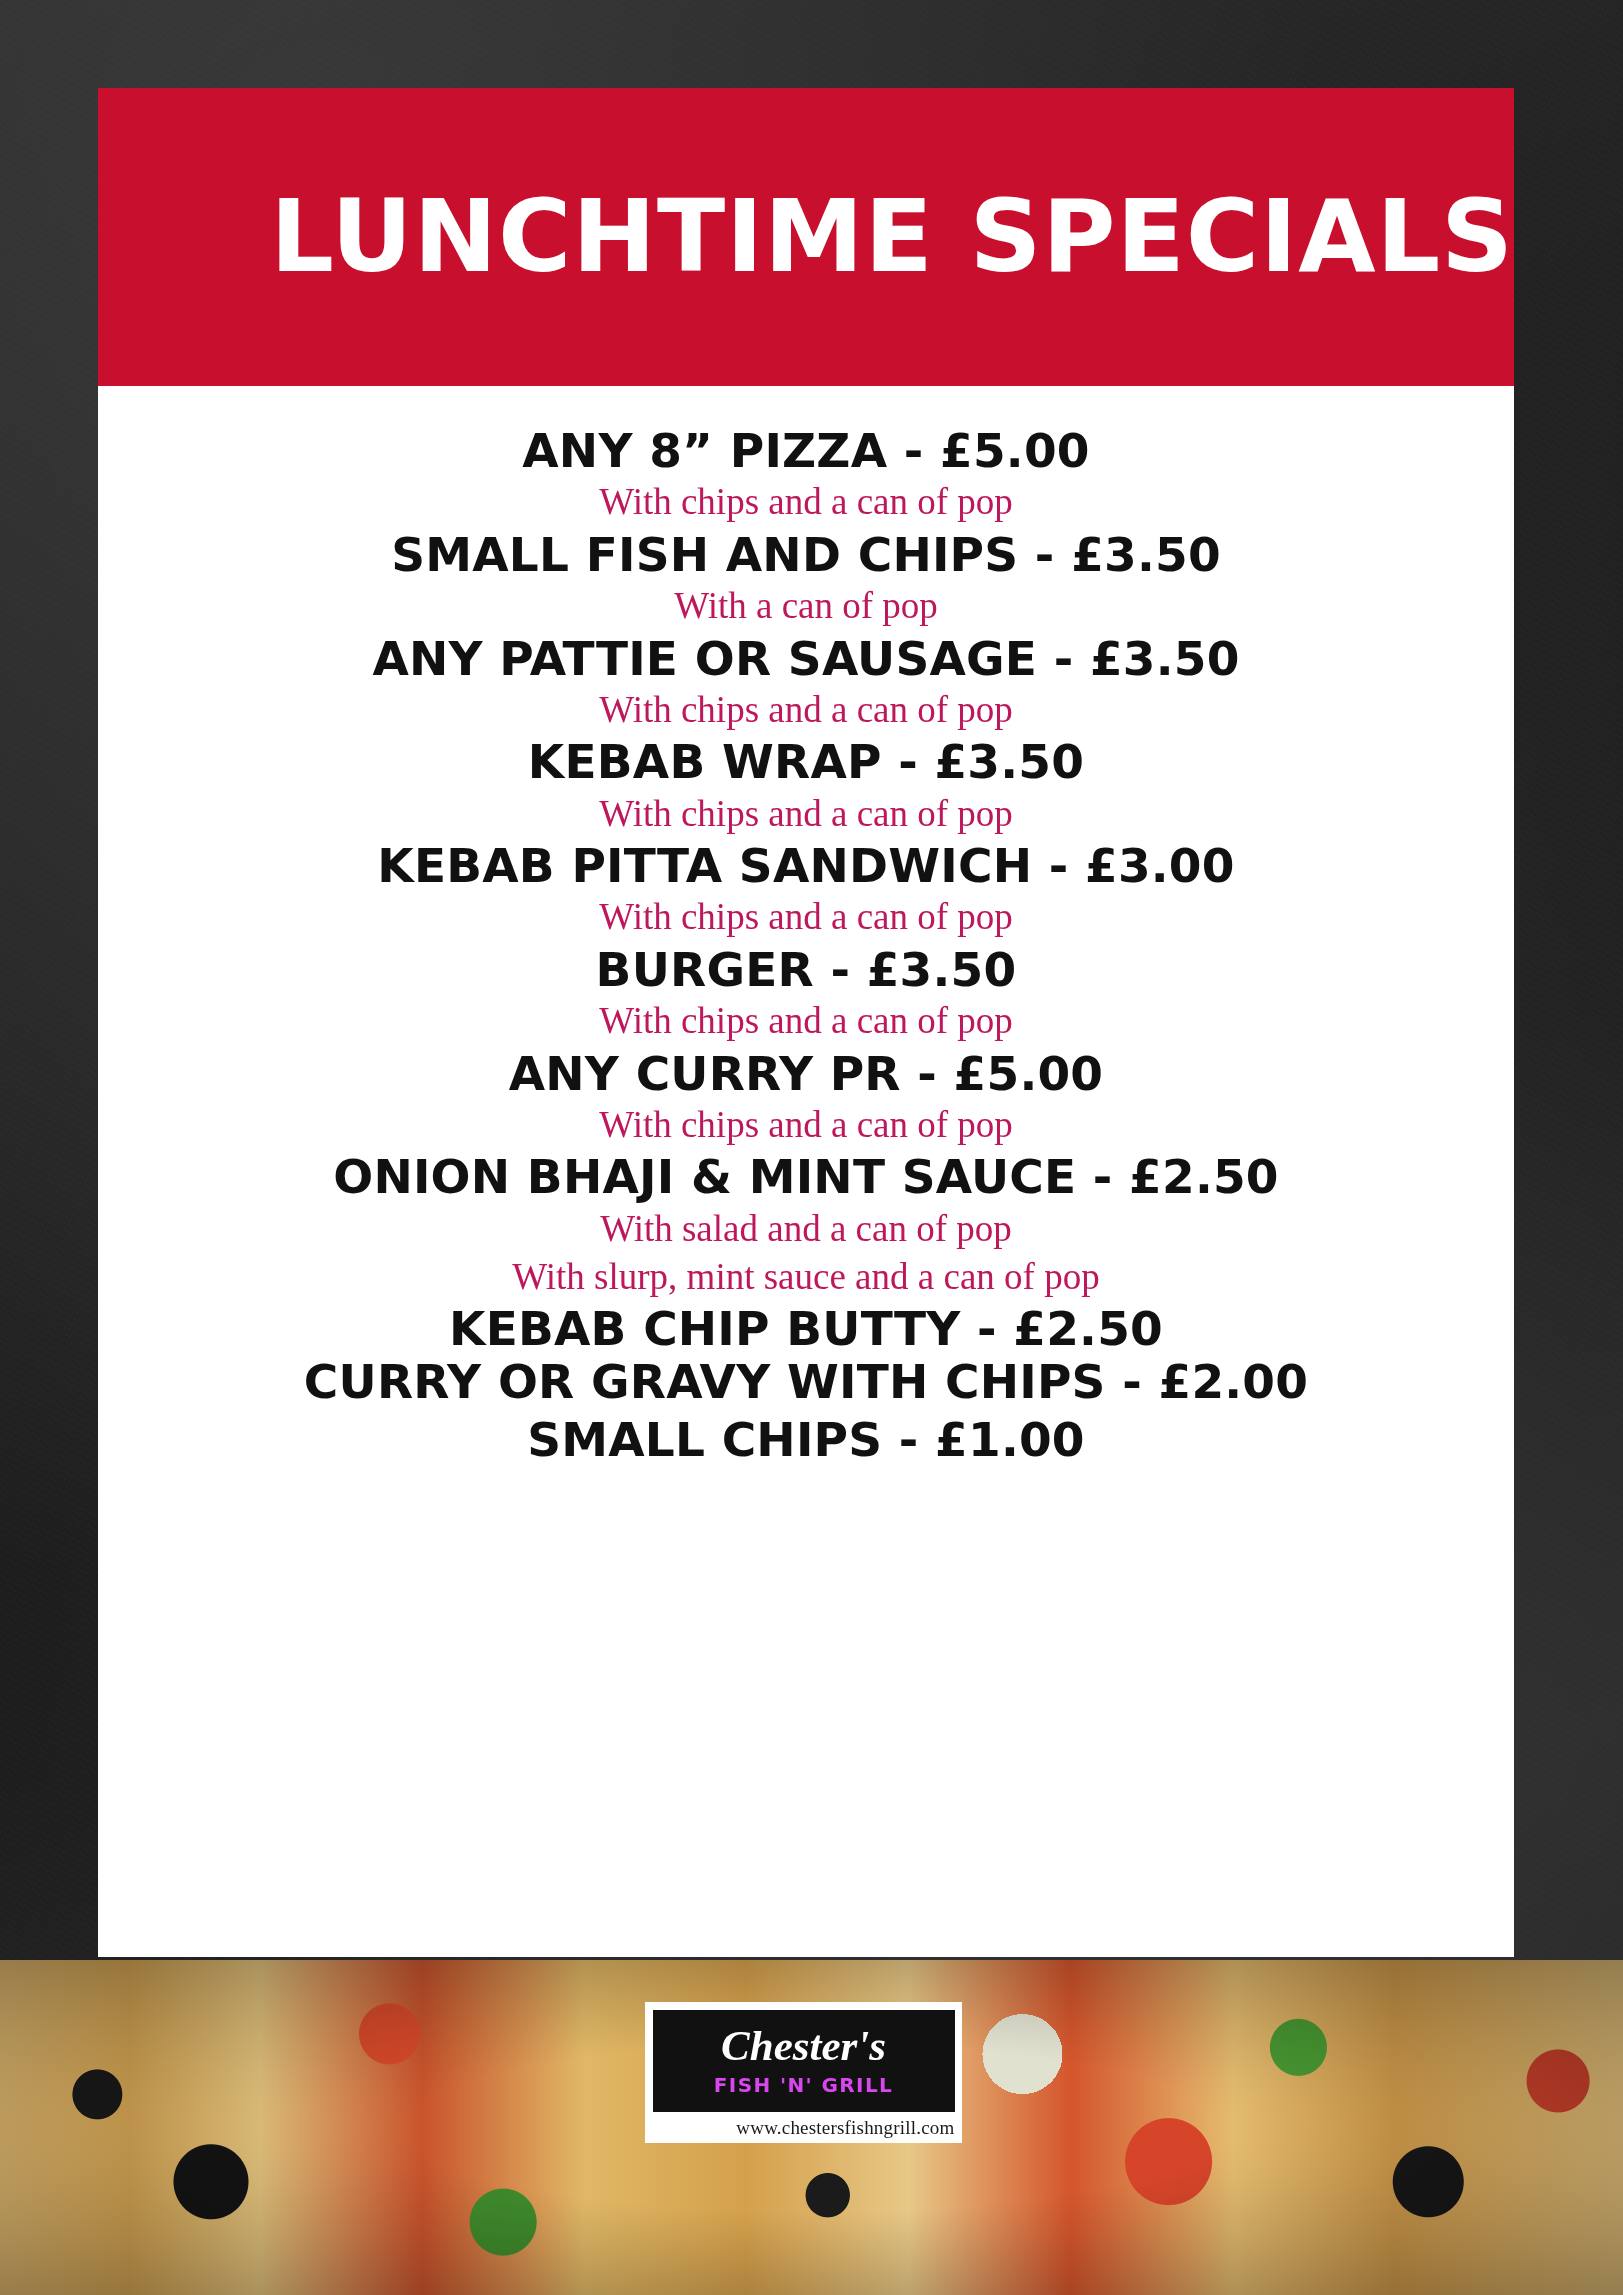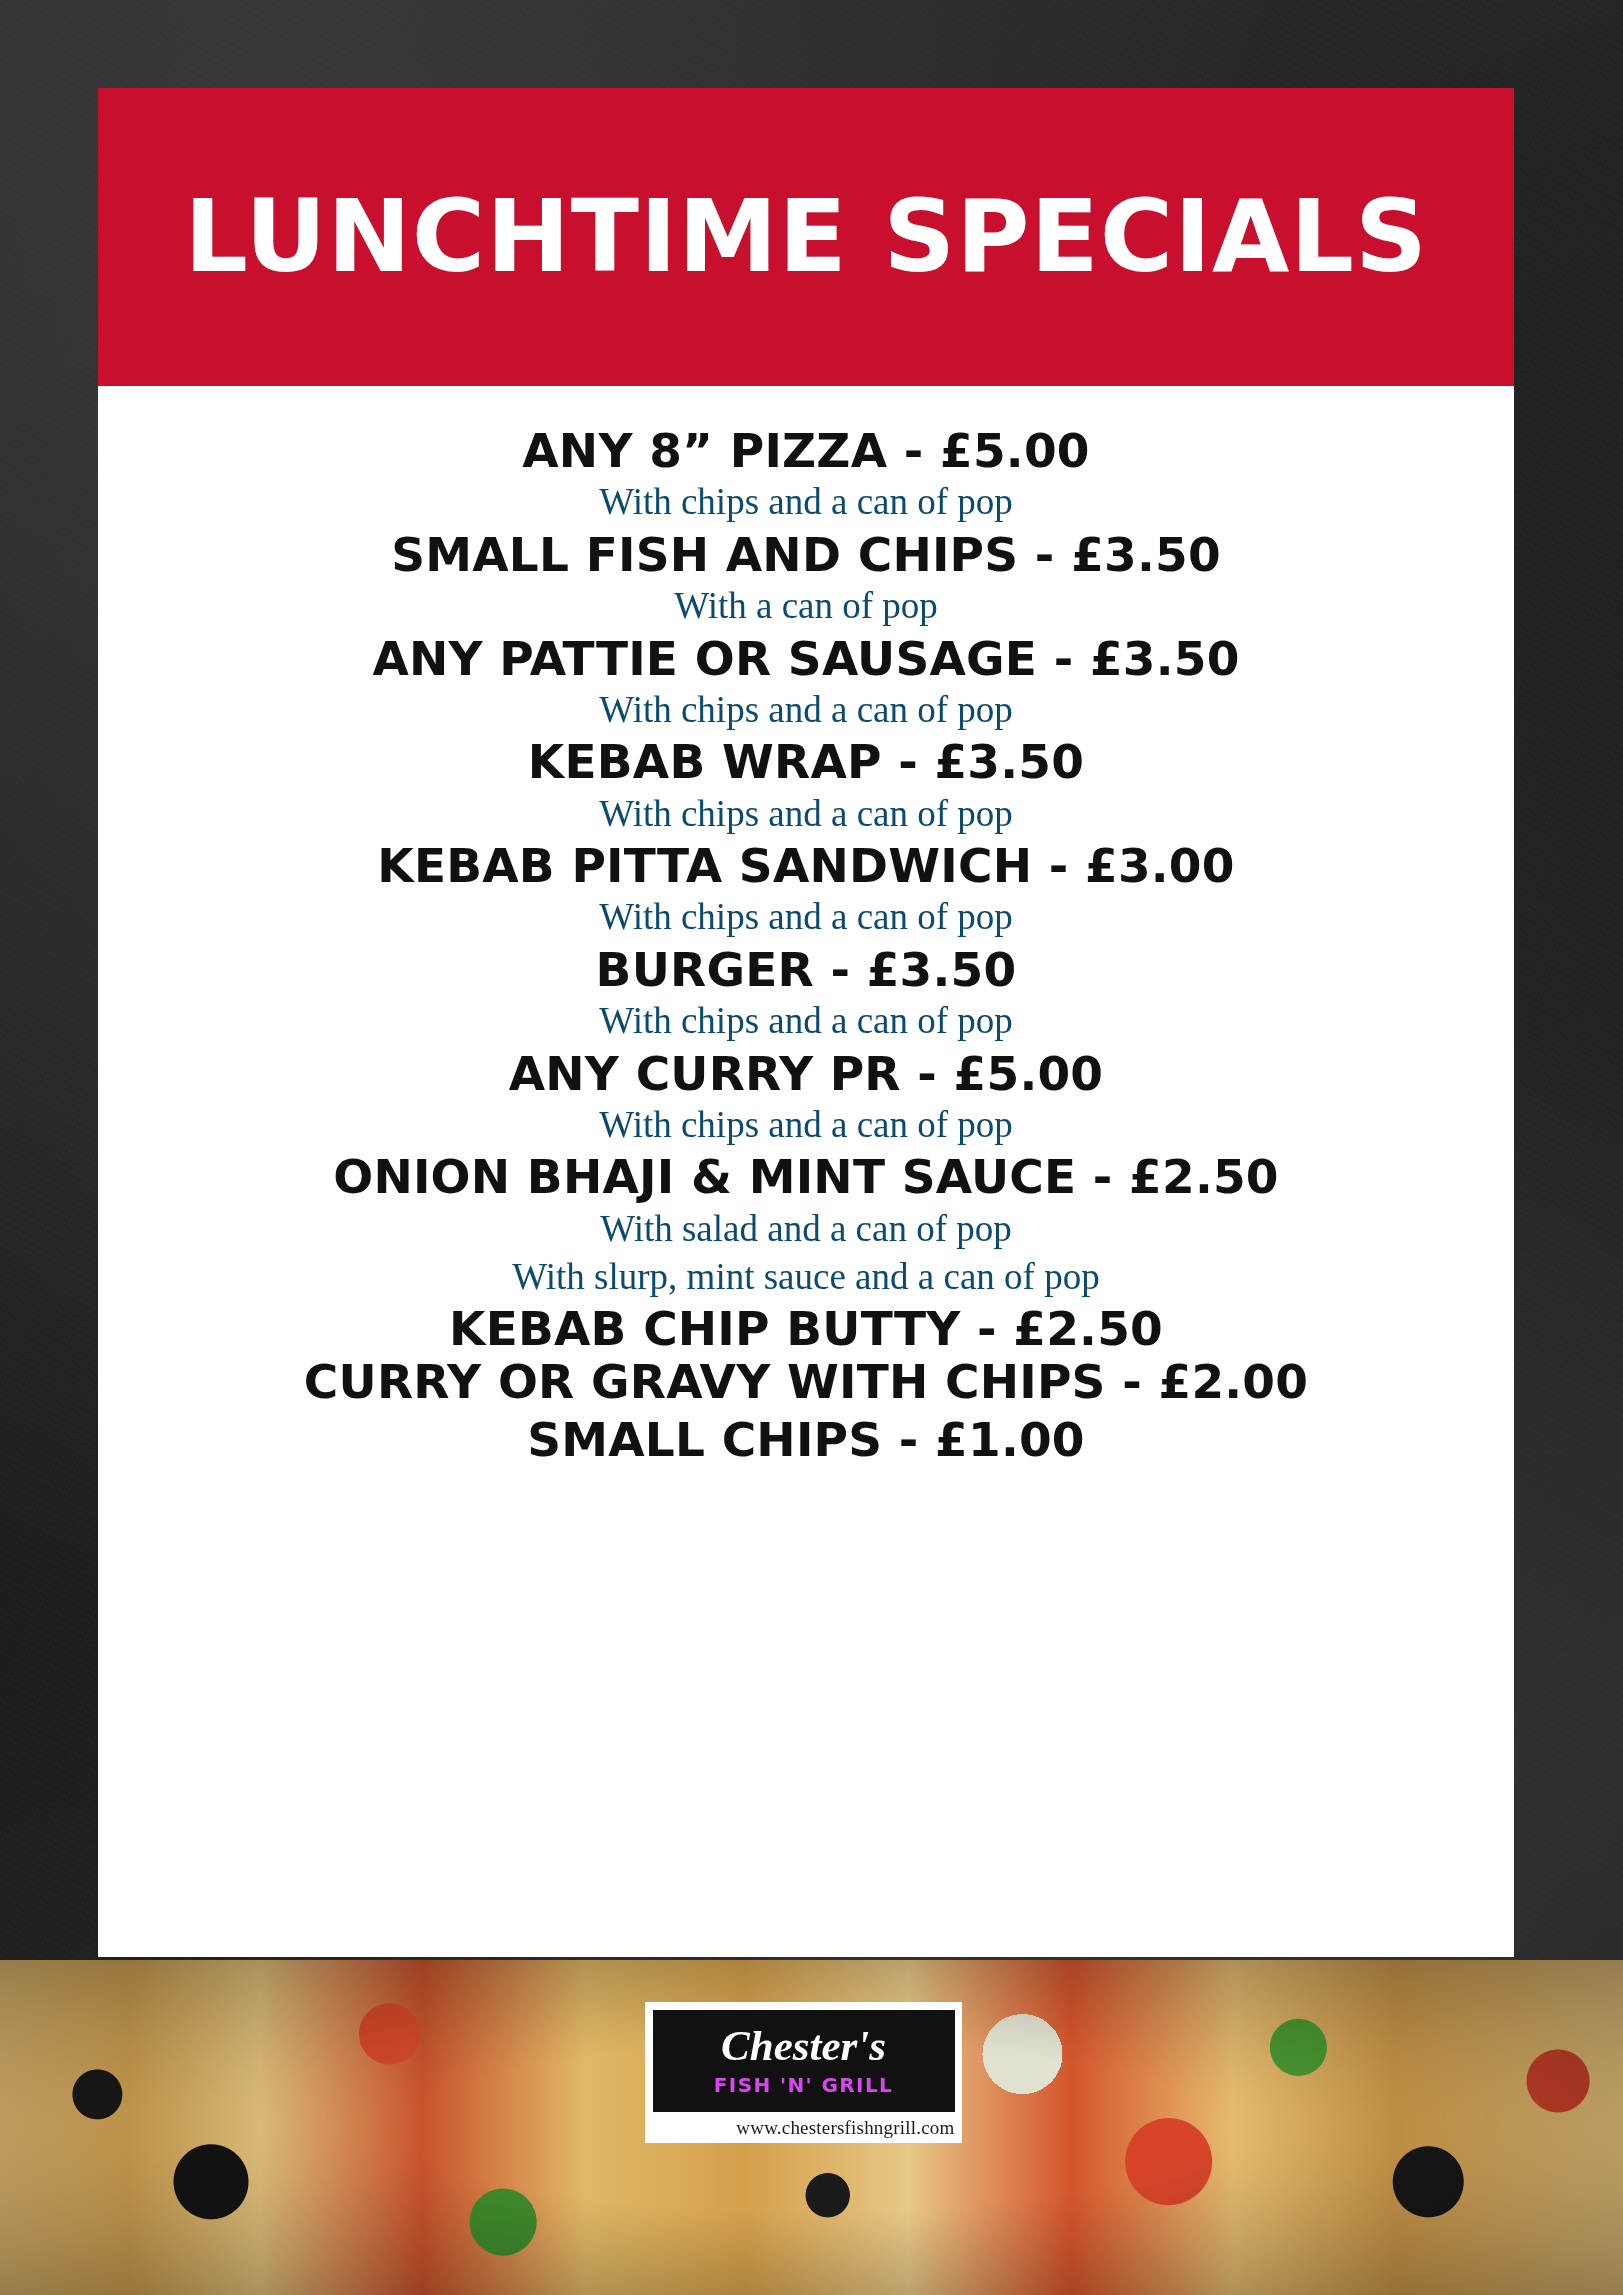--- a/index.html
+++ b/index.html
@@ -63,21 +63,21 @@
   
   .header-band {
     position: absolute;
     left: 98px;
     top: 88px;
     width: 1416px;
     height: 298px;
     background: #C8102E;
     display: flex;
     align-items: center;
-    justify-content: center;
+    justify-content: flex-end;
     z-index: 10;
   }
   .header-title {
     color: #ffffff;
     font-size: 100px;
     font-weight: 800;
     letter-spacing: 0.9px;
     text-transform: uppercase;
     font-family: "DejaVu Sans", sans-serif;
     line-height: 1;
@@ -108,21 +108,21 @@
     color: #111111;
     letter-spacing: 0.2px;
     line-height: 1.12;
     text-transform: uppercase;
     white-space: nowrap;
   }
   .item-desc {
     font-family: "Liberation Serif", serif;
     font-weight: 400;
     font-size: 37px;
-    color: #0c4a6e;
+    color: #be185d;
     line-height: 1.18;
     margin-top: 2.8px;
     margin-bottom: 4.7px;
     white-space: nowrap;
   }
   .item-title.no-desc {
     margin-bottom: 5.7px;
   }
 
   

